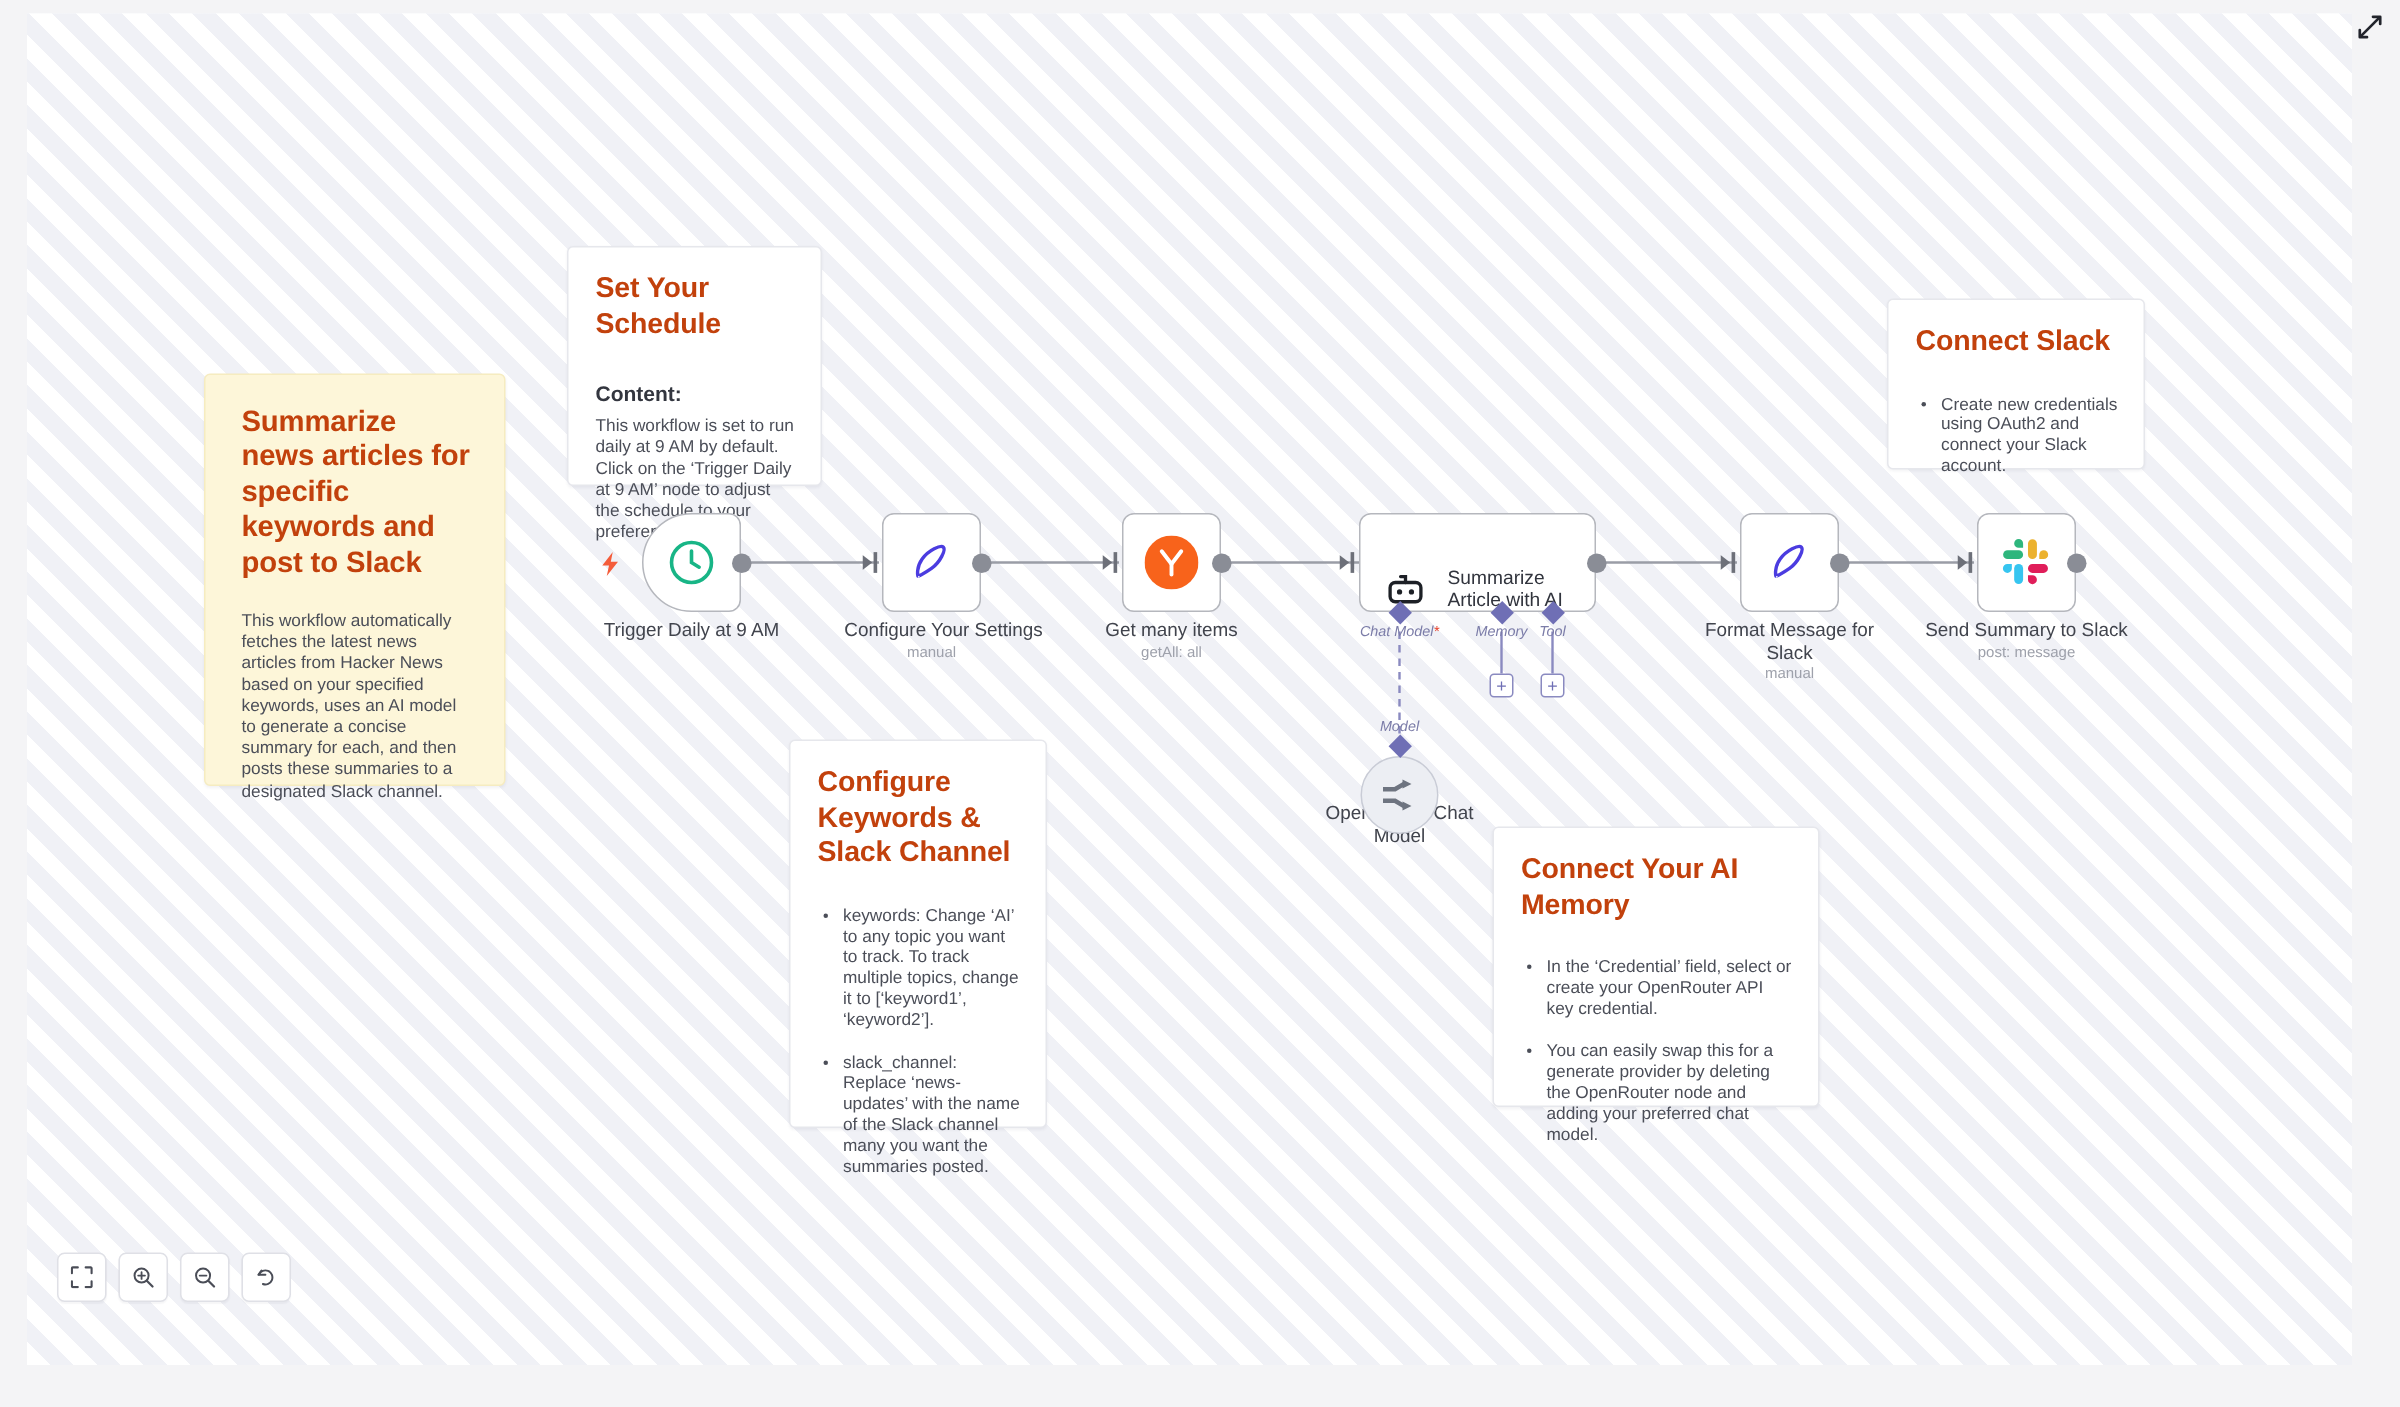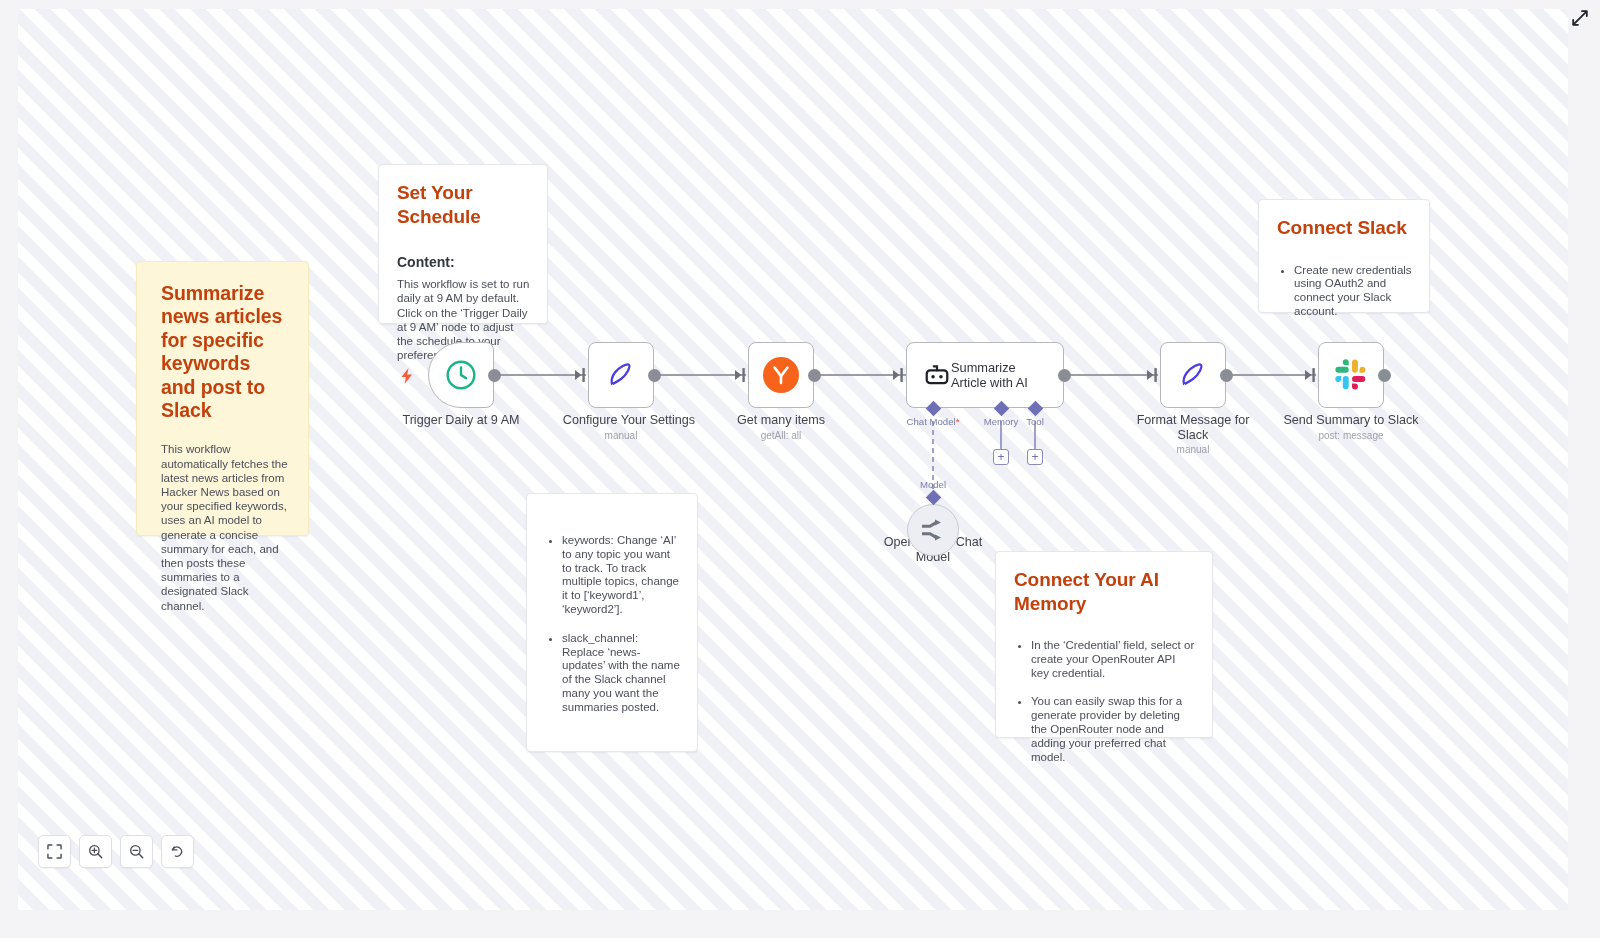--- a/index.html
+++ b/index.html
@@ -71,21 +71,21 @@
     padding-left: 17px;
   }
   .sticky ul li {
     font-size: 11.5px;
     line-height: 13.8px;
     color: #4b4e58;
     margin-bottom: 15px;
   }
   .sticky ul li:last-child { margin-bottom: 0; }
 
-  #note-title  { left: 118px; top: 252px;  width: 173px; height: 275px; padding: 20px 20px 0 24px;}
+  #note-title  { left: 118px; top: 240px;  width: 201px; height: 275px; padding: 20px 20px 0 24px;}
   #note-title h2 { font-size: 19.5px; line-height: 23.4px; }
   #note-title p.body { margin-top: 20px; font-size: 11.5px; line-height: 14.2px; }
   #note-schedule { left: 360px; top: 155px;  width: 170px; height: 160px; }
   #note-keywords { left: 508px; top: 484px;  width: 172px; height: 259px; }
   #note-keywords h2 { line-height: 23.6px; }
   #note-aimodel  { left: 977px; top: 542px;  width: 218px; height: 187px; }
   #note-slack    { left: 1240px; top: 190px; width: 172px; height: 114px; }
 
   
   .node {
@@ -100,20 +100,22 @@
   }
   .node.square { width: 66px; height: 66px; }
   .node.trigger {
     width: 66px; height: 66px;
     border-radius: 33px 8px 8px 33px;
   }
   .node.wide {
     width: 158px; height: 66px;
     justify-content: flex-start;
     padding-left: 16px;
+    gap: 14px;
+    align-items: flex-end;
   }
   .node.round {
     width: 52px; height: 52px;
     border-radius: 50%;
     background: #eceef3;
     border: 1.4px solid #c9ccd6;
   }
   .node-title-inner {
     font-size: 12.8px;
     line-height: 15px;
@@ -160,20 +162,21 @@
     transform: rotate(45deg);
     z-index: 12;
   }
   .sub-port-label {
     position: absolute;
     font-size: 9.6px;
     color: #7b7ca8;
     text-align: center;
     white-space: nowrap;
     z-index: 12;
+    font-style: italic;
   }
   .sub-port-label .req { color: #e8402a; }
   .plus-btn {
     position: absolute;
     width: 16px; height: 16px;
     border: 1.3px solid #8a8ac0;
     border-radius: 3px;
     background: #fff;
     display: flex; align-items: center; justify-content: center;
     color: #6f6fb5;
@@ -344,20 +347,21 @@
     <p class="body">This workflow automatically fetches the latest news articles from Hacker News based on your specified keywords, uses an AI model to generate a concise summary for each, and then posts these summaries to a designated Slack channel.</p>
   </div>
 
   <div class="sticky" id="note-schedule">
     <h2>Set Your Schedule</h2>
     <div class="sub">Content:</div>
     <p class="body">This workflow is set to run daily at 9 AM by default. Click on the ‘Trigger Daily at 9 AM’ node to adjust the schedule to your preference.</p>
   </div>
 
   <div class="sticky" id="note-keywords">
+    <h2>Configure Keywords &amp; Slack Channel</h2>
     <ul>
       <li>keywords: Change ‘AI’ to any topic you want to track. To track multiple topics, change it to [‘keyword1’, ‘keyword2’].</li>
       <li>slack_channel: Replace ‘news-updates’ with the name of the Slack channel many you want the summaries posted.</li>
     </ul>
   </div>
 
   <div class="sticky" id="note-aimodel">
     <h2>Connect Your AI Memory</h2>
     <ul>
       <li>In the ‘Credential’ field, select or create your OpenRouter API key credential.</li>

